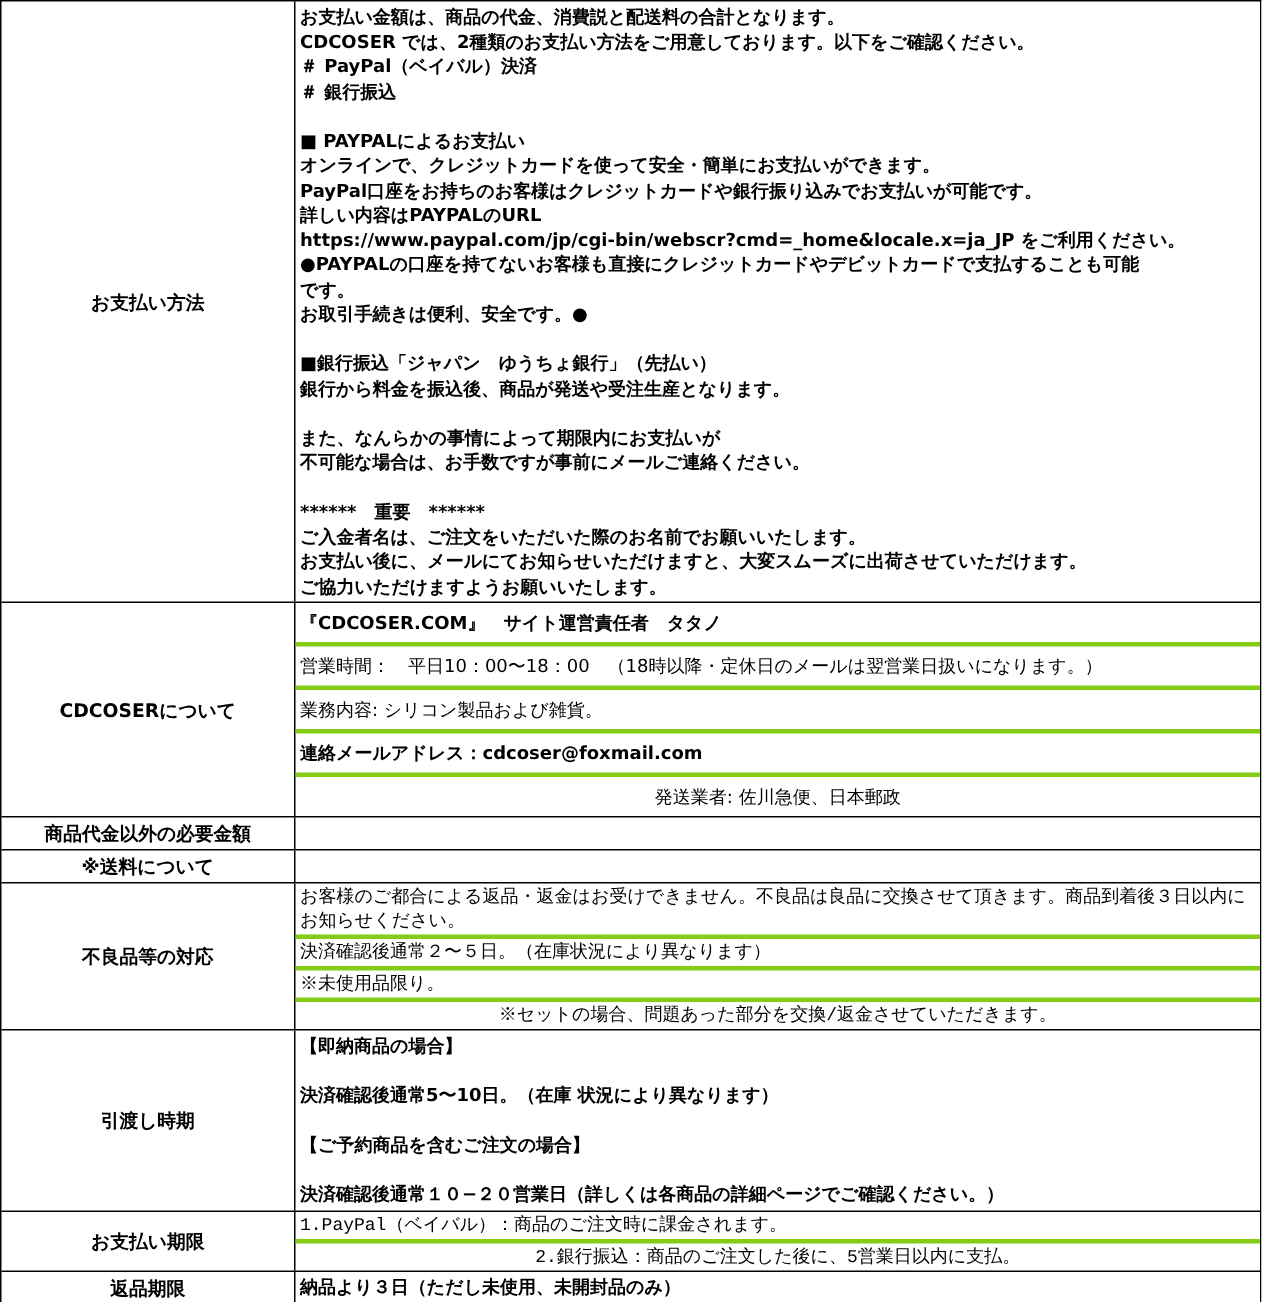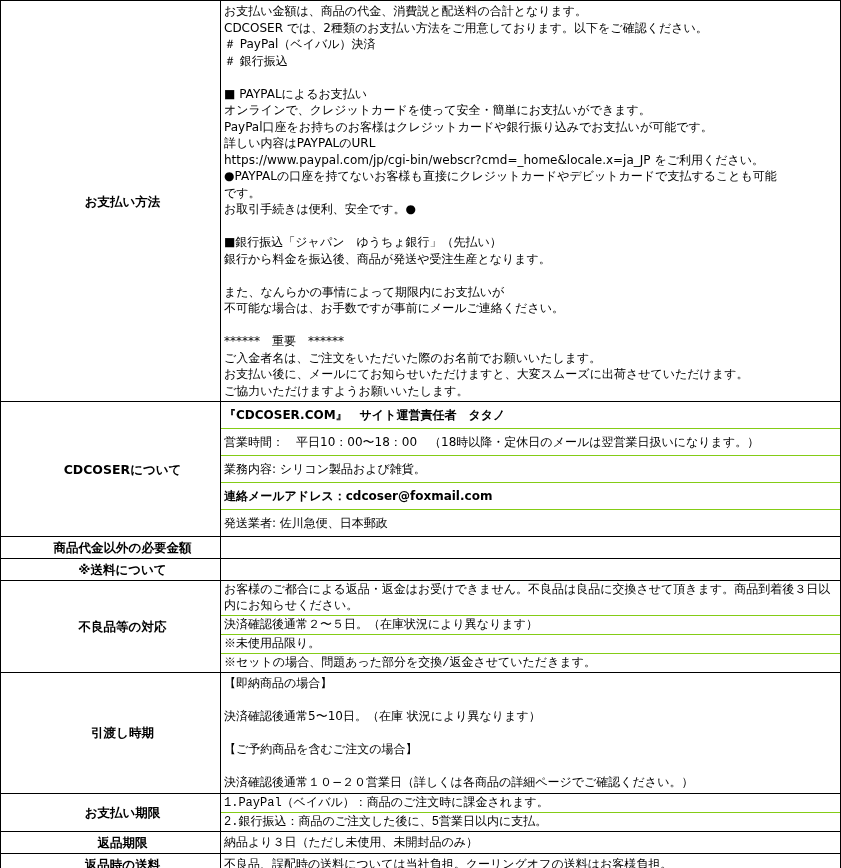--- a/index.html
+++ b/index.html
@@ -27,39 +27,38 @@
     width: 196px;
     border-right: 1px solid #000;
     display: flex;
     align-items: center;
     justify-content: center;
     text-align: center;
     font-weight: bold;
     font-size: 12.5px;
     padding: 2px 8px;
     line-height: 17px;
-    margin-left: 24px;
   }
   .content-cell { flex: 1 1 auto; min-width: 0; }
-  .content-pad { padding: 2px 3px; }
+  .content-pad { padding: 2px 3px; font-weight: bold; }
   .line {
     line-height: 16.5px;
     min-height: 16.5px;
     white-space: pre-wrap;
     word-break: break-all;
   }
   .subrow {
     padding: 5px 3px;
     line-height: 16px;
-    border-bottom: 1px solid #84cc16;
+    border-bottom: 3px solid #84cc16;
     white-space: pre-wrap;
     word-break: break-all;
   }
   .subrow.tight { padding: 1px 3px; font-family: Liberation Mono, monospace; }
-  .subrow:last-child { border-bottom: none; }
+  .subrow:last-child { border-bottom: none; text-align: center; }
   .bold { font-weight: bold; }
 </style>
 </head>
 <body>
 
 <div class="info-table">
 
   <div class="row">
     <div class="label-cell">お支払い方法</div>
     <div class="content-cell content-pad">

